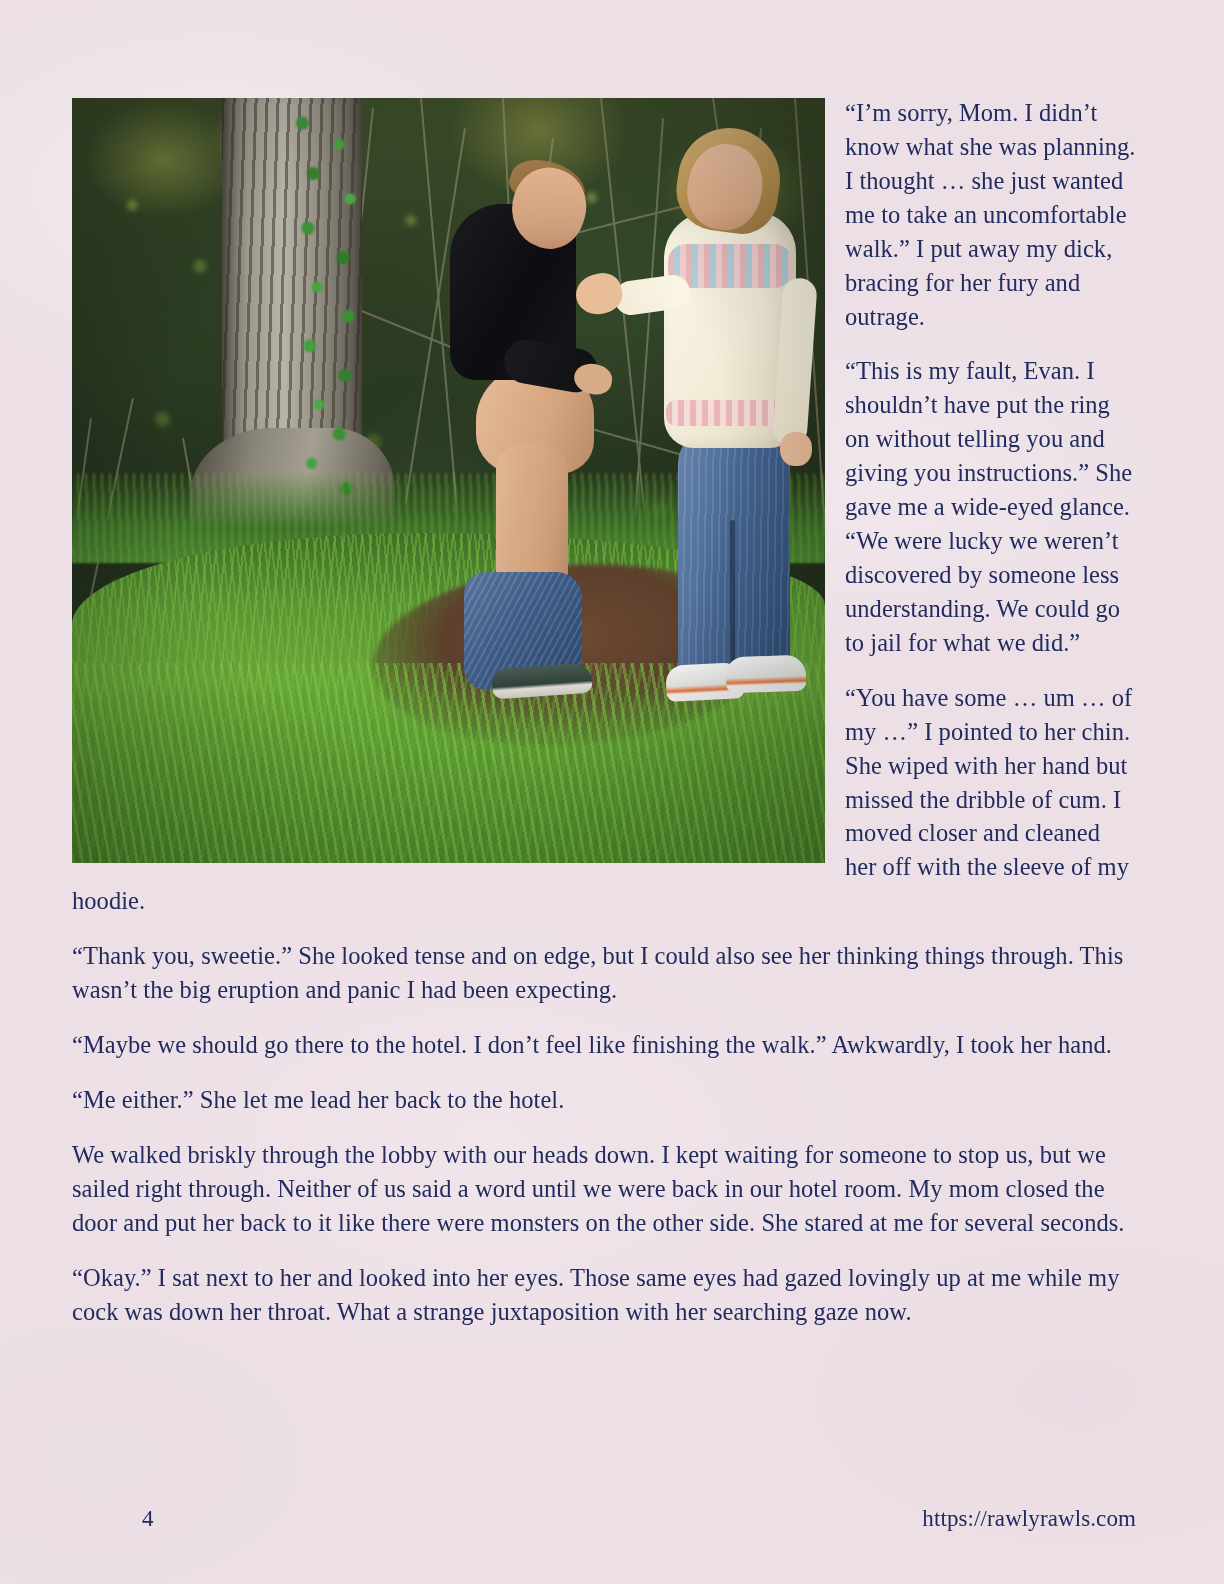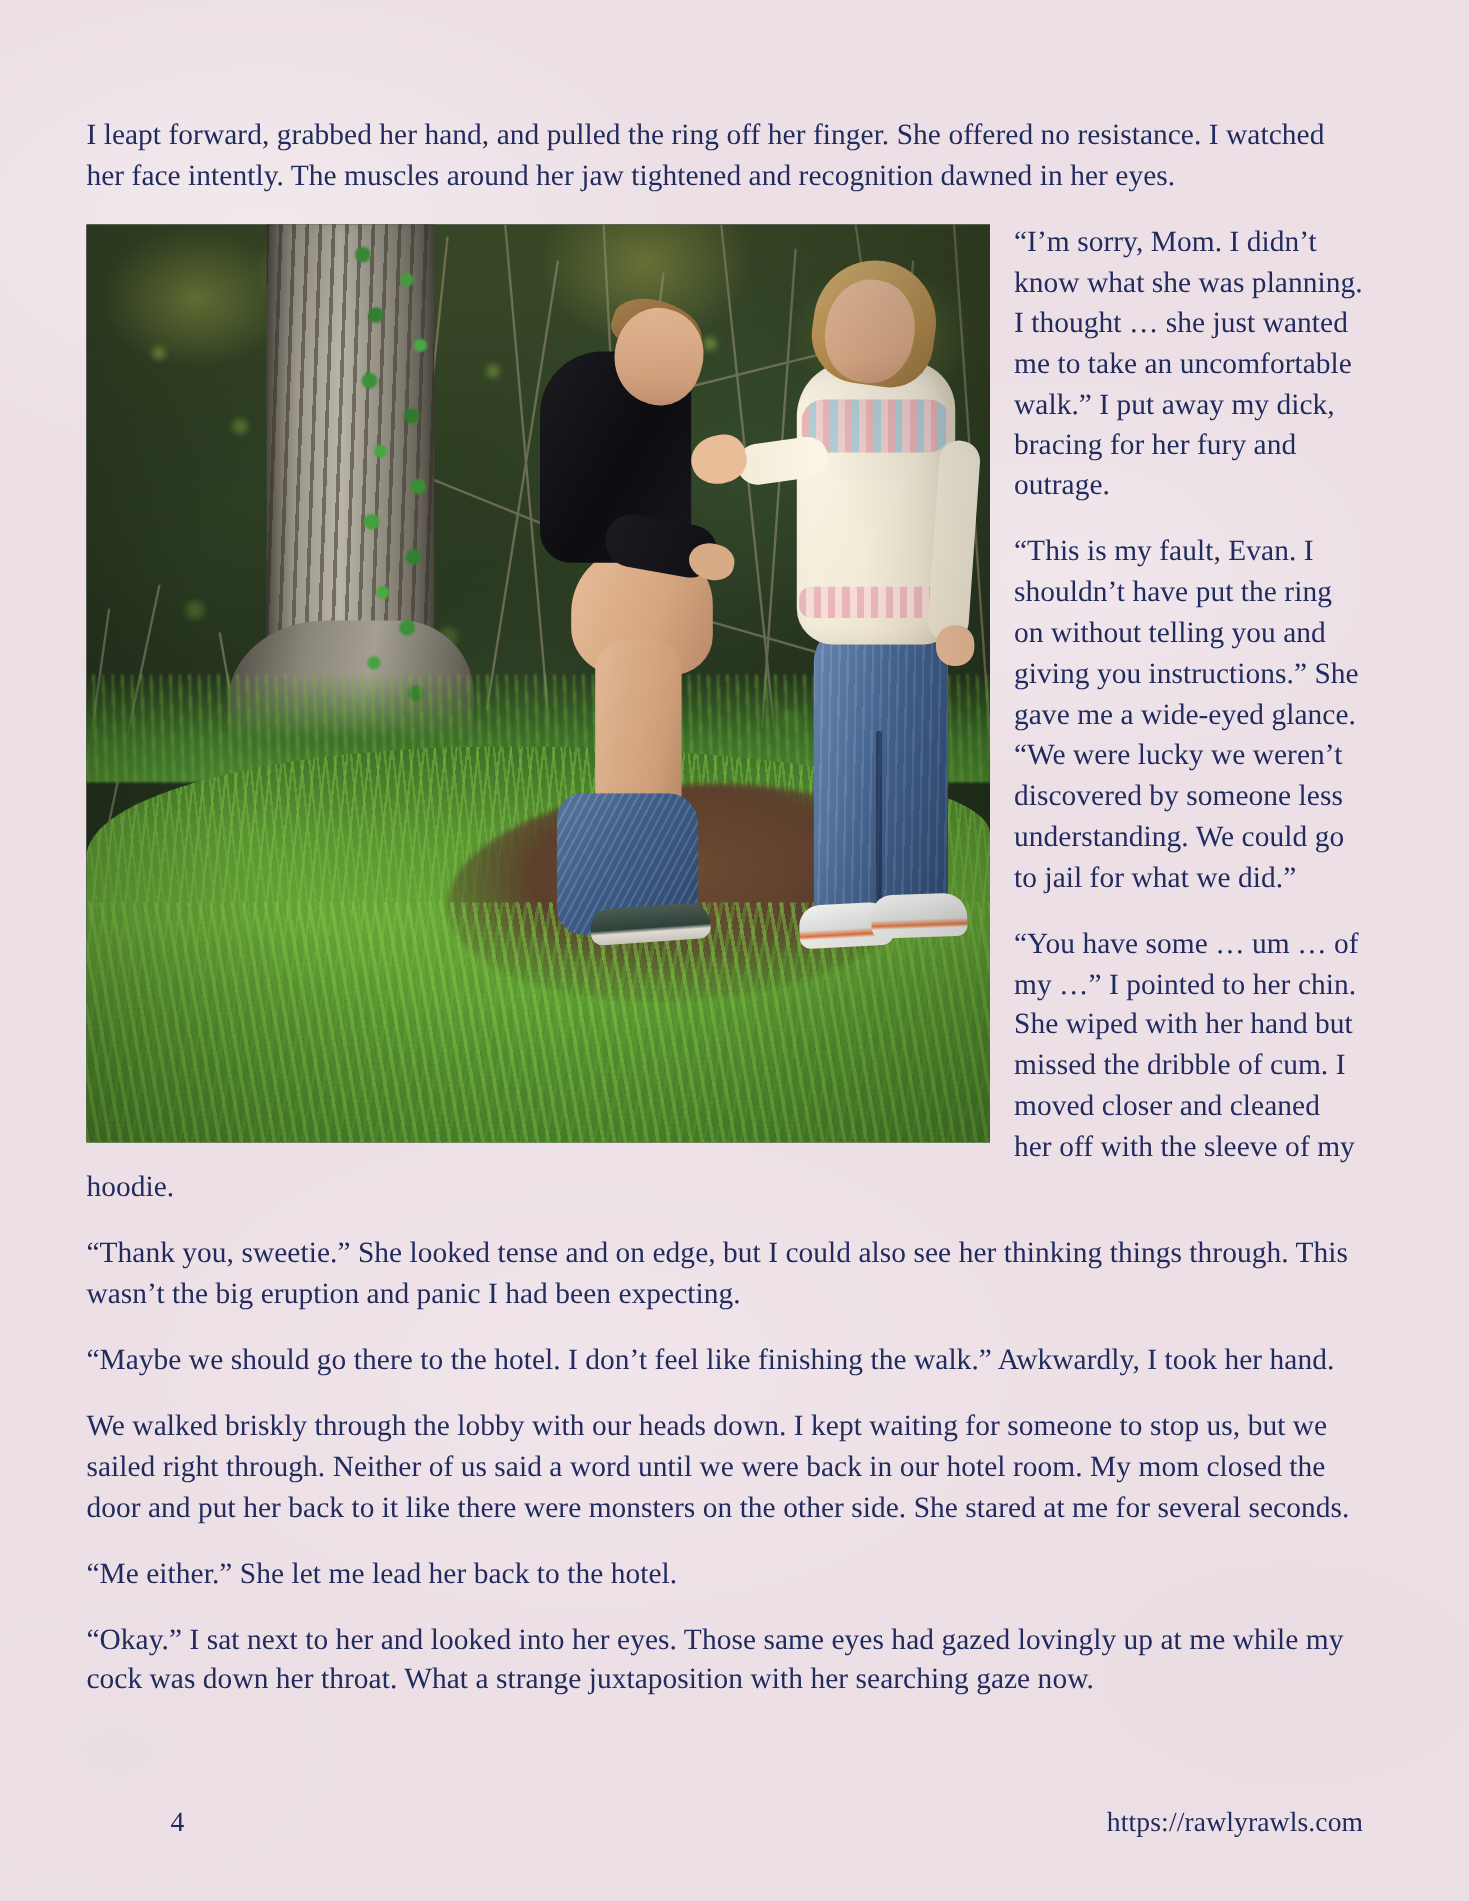--- a/index.html
+++ b/index.html
@@ -372,21 +372,20 @@
   .footer .site-url { letter-spacing: 0.1px; }
 </style>
 </head>
 <body>
 
 <div class="paper-texture"></div>
 
 <div class="page">
   <div class="content">
 
-    <p class="body-text">I leapt forward, grabbed her hand, and pulled the ring off her finger. She offered no resistance. I watched her face intently. The muscles around her jaw tightened and recognition dawned in her eyes.</p>
 
 
     <figure class="illustration">
       <div class="scene">
         <div class="foliage-back"></div>
         <div class="foliage-leaves"></div>
 
         <div class="branches">
           <i style="left:300px;top:10px;width:2px;height:420px;transform:rotate(6deg);"></i>
           <i style="left:348px;top:0px;width:2px;height:470px;transform:rotate(-5deg);"></i>
@@ -446,22 +445,22 @@
         <div class="vignette"></div>
       </div>
     </figure>
 
     <p class="body-text">“I’m sorry, Mom. I didn’t know what she was planning. I thought … she just wanted me to take an uncomfortable walk.” I put away my dick, bracing for her fury and outrage.</p>
     <p class="body-text">“This is my fault, Evan. I shouldn’t have put the ring on without telling you and giving you instructions.” She gave me a wide-eyed glance. “We were lucky we weren’t discovered by someone less understanding. We could go to jail for what we did.”</p>
     <p class="body-text">“You have some … um … of my …” I pointed to her chin. She wiped with her hand but missed the dribble of cum. I moved closer and cleaned her off with the sleeve of my hoodie.</p>
     <p class="body-text">“Thank you, sweetie.” She looked tense and on edge, but I could also see her thinking things through. This wasn’t the big eruption and panic I had been expecting.</p>
 
     <p class="body-text">“Maybe we should go there to the hotel. I don’t feel like finishing the walk.” Awkwardly, I took her hand.</p>
+    <p class="body-text">“Me either.” She let me lead her back to the hotel.</p>
     <p class="body-text">We walked briskly through the lobby with our heads down. I kept waiting for someone to stop us, but we sailed right through. Neither of us said a word until we were back in our hotel room. My mom closed the door and put her back to it like there were monsters on the other side. She stared at me for several seconds.</p>
-    <p class="body-text">“Me either.” She let me lead her back to the hotel.</p>
     <p class="body-text">“Okay.” I sat next to her and looked into her eyes. Those same eyes had gazed lovingly up at me while my cock was down her throat. What a strange juxtaposition with her searching gaze now.</p>
 
   </div>
 </div>
 
 <div class="footer">
   <span class="page-num">4</span>
   <span class="site-url">https://rawlyrawls.com</span>
 </div>
 

